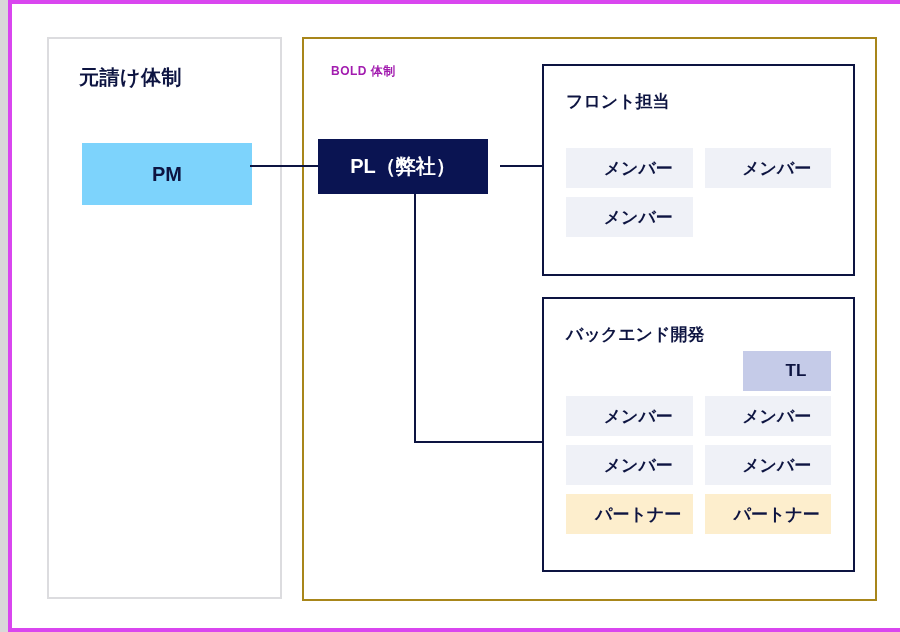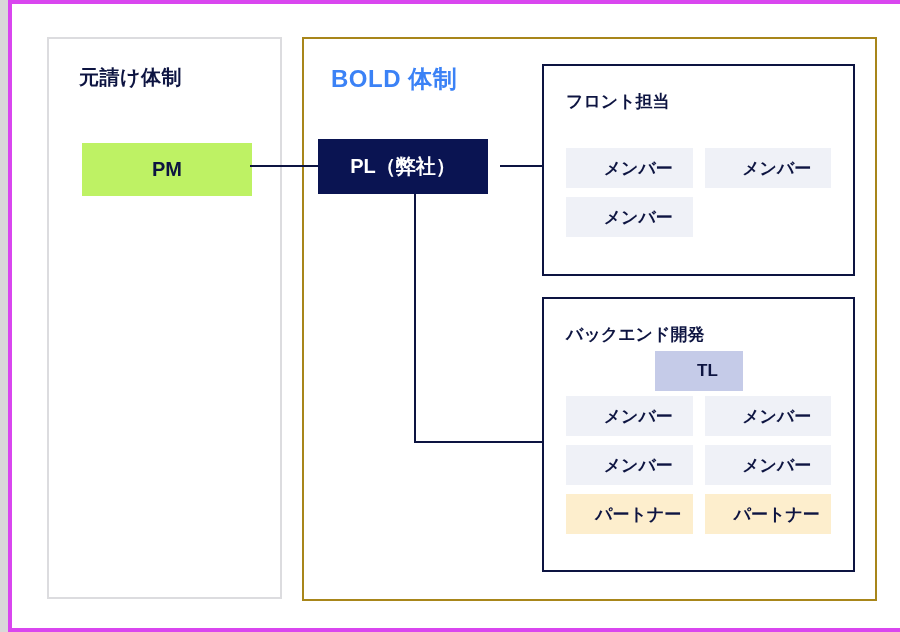--- a/index.html
+++ b/index.html
@@ -41,22 +41,22 @@
     font-weight: bold;
     color: #0d1441;
     letter-spacing: 0.5px;
     white-space: nowrap;
   }
   #pm-box {
     position: absolute;
     left: 33px;
     top: 104px;
     width: 170px;
-    height: 53px;
-    background: #bef264;
+    height: 62px;
+    background: #7dd3fc;
     display: flex;
     align-items: center;
     justify-content: center;
     font-size: 20px;
     font-weight: bold;
     color: #0d1441;
   }
 
   
   #bold-panel {
@@ -66,23 +66,23 @@
     width: 575px;
     height: 564px;
     box-sizing: border-box;
     border: 2px solid #a8861a;
     background: #ffffff;
   }
   #bold-title {
     position: absolute;
     left: 27px;
     top: 24px;
-    font-size: 24px;
-    font-weight: bold;
-    color: #3b82f6;
+    font-size: 12px;
+    font-weight: bold;
+    color: #a21caf;
     letter-spacing: 0.5px;
     white-space: nowrap;
   }
 
   
   #pl-box {
     position: absolute;
     left: 306px;
     top: 135px;
     width: 170px;
@@ -162,21 +162,21 @@
   .chip.member  { background: #eff1f7; }
   .chip.partner { background: #fdeecd; }
   .chip.lead    { background: #c5cbe8; }
 
   .chip-lead-row {
     position: absolute;
     left: 22px;
     right: 22px;
     top: 52px;
     display: flex;
-    justify-content: center;
+    justify-content: flex-end;
   }
   .chip-lead-row .chip {
     width: 70px;
   }
 </style>
 </head>
 <body>
 
 <div id="page">
 

